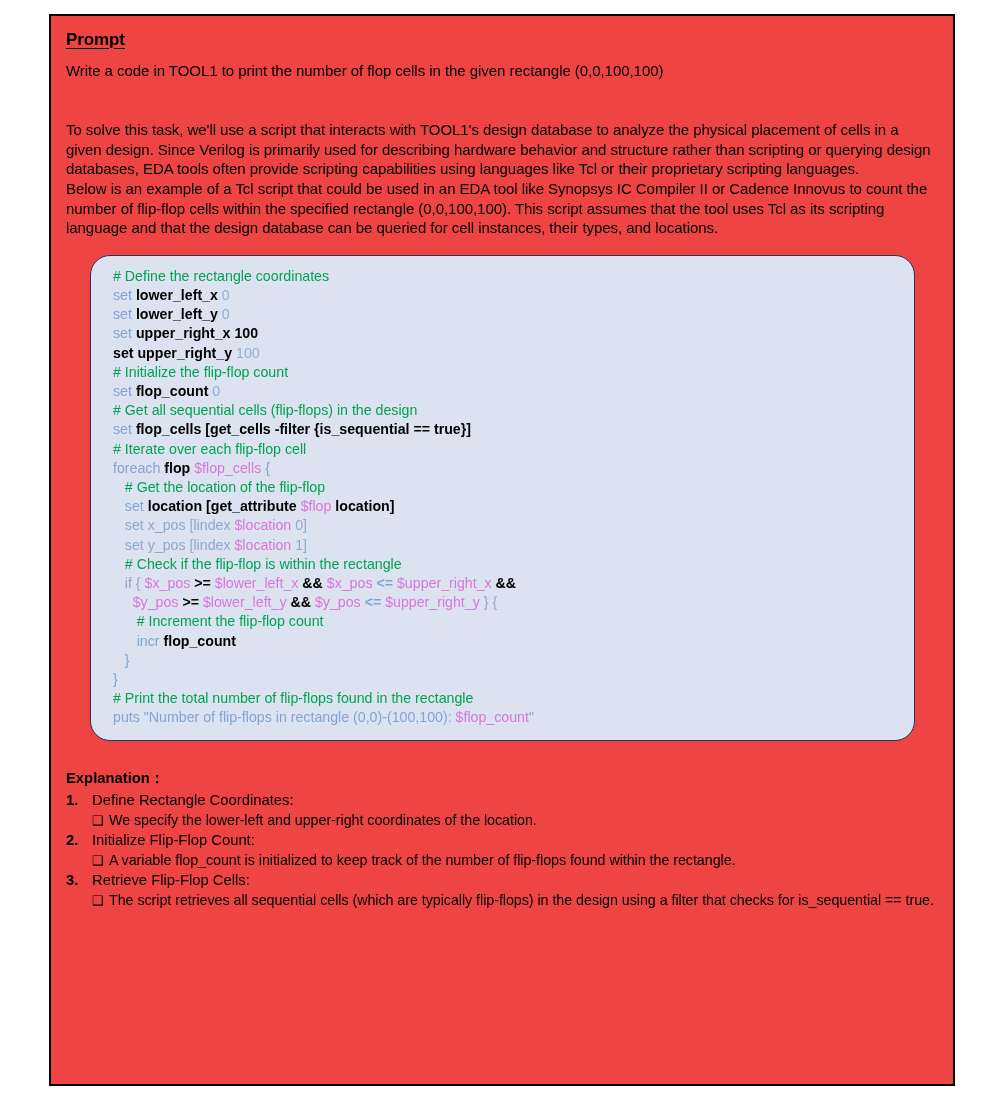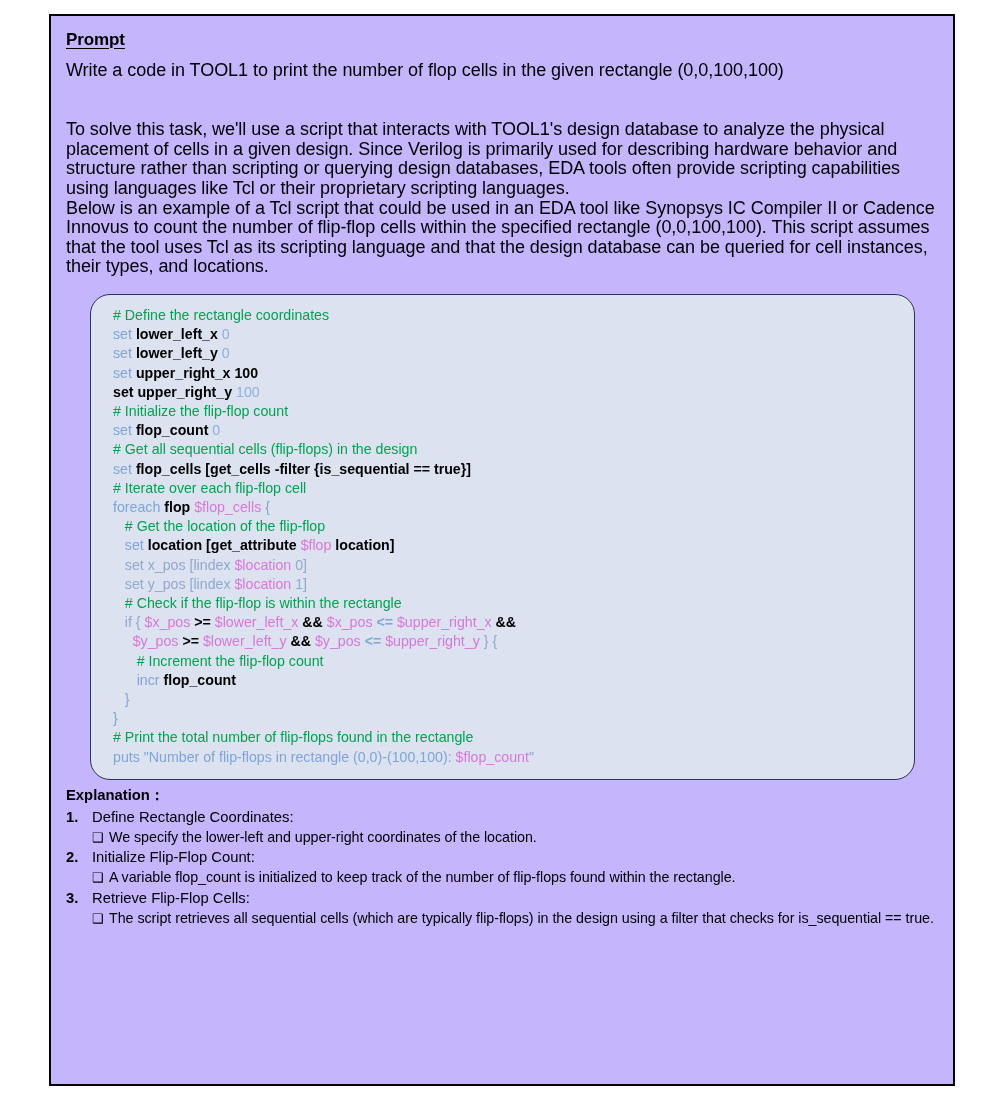--- a/index.html
+++ b/index.html
@@ -18,21 +18,21 @@
 
   
   .page-frame {
     position: absolute;
     left: 49px;
     top: 14px;
     width: 906px;
     height: 1072px;
     border: 2px solid #000000;
     box-sizing: border-box;
-    background: #c4b5fd;
+    background: #ef4444;
   }
   .page-inner {
     padding: 14px 16px 0 15px;
     box-sizing: border-box;
     height: 100%;
   }
 
   
   .section-heading {
     font-size: 17px;
@@ -42,21 +42,21 @@
     letter-spacing: -0.1px;
     margin: 0 0 11px 0;
     line-height: 1.15;
   }
   .heading-o1 {
     margin-top: 0;
   }
 
   
   .body-text {
-    font-size: 18px;
+    font-size: 15px;
     line-height: 19.6px;
     margin: 0;
     letter-spacing: -0.05px;
     text-align: left;
   }
   .prompt-line {
     margin: 0 0 0 0;
   }
   .spacer-prompt { height: 40px; }
   .spacer-after-para { height: 17px; }
@@ -85,21 +85,21 @@
   .tok-plain   { color: #000000; font-weight: bold; }
   .tok-num     { color: #8fb0de; }
   .tok-var     { color: #d878d8; }
   .tok-op      { color: #000000; font-weight: bold; }
   .tok-op2     { color: #7fa5d8; font-weight: bold; }
   .tok-brace   { color: #7fa5d8; }
   .tok-str     { color: #7fa5d8; }
 
   
   .explanation-wrap {
-    margin-top: 6px;
+    margin-top: 28px;
   }
   .explanation-title {
     font-size: 14.8px;
     font-weight: bold;
     margin: 0 0 2px 0;
   }
   ol.steps {
     margin: 0;
     padding: 0;
     list-style: none;

